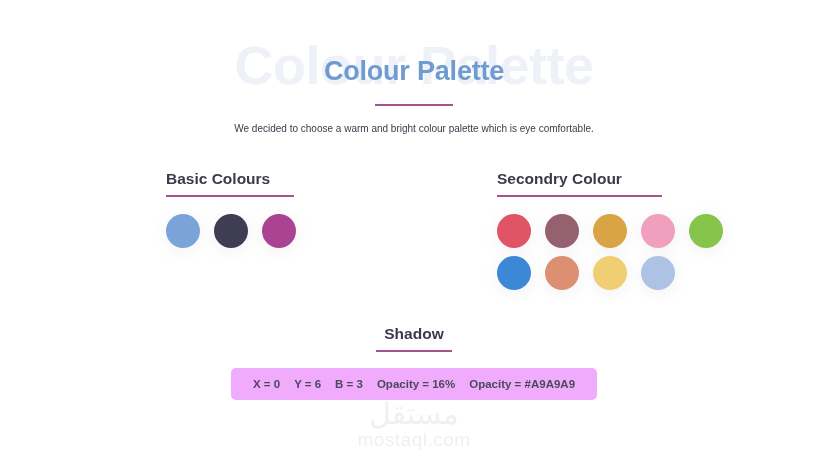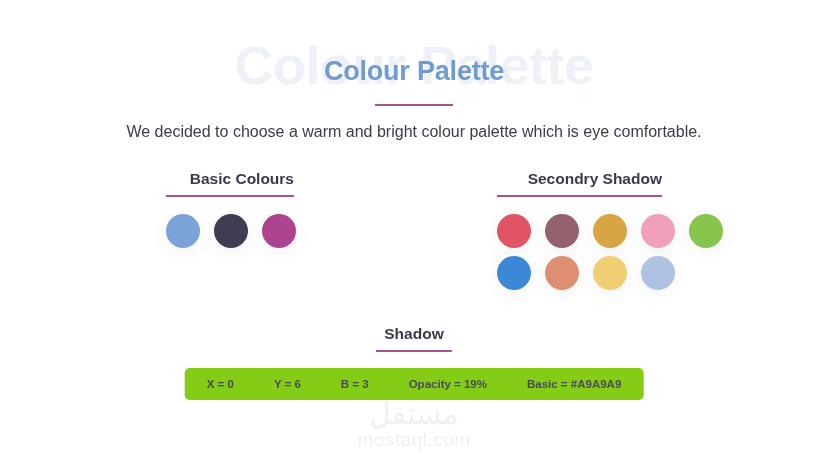--- a/index.html
+++ b/index.html
@@ -67,29 +67,28 @@
     height: 2px;
     background: #a6548f;
   }
 
   .subtitle {
     position: absolute;
     top: 123px;
     left: 0;
     width: 828px;
     text-align: center;
-    font-size: 16px;
+    font-size: 10px;
     color: #3b3b4a;
     white-space: nowrap;
   }
 
   
   .section {
     position: absolute;
-    text-align: right;
   }
 
   .section-basic   { left: 166px; top: 170px; }
   .section-secondary { left: 497px; top: 170px; }
   .section-shadow  { left: 0; top: 325px; width: 828px; text-align: center; }
 
   .section-title {
     font-size: 15.5px;
     font-weight: bold;
     color: #3a3a4c;
@@ -128,26 +127,26 @@
     flex: 0 0 auto;
     box-shadow: 0 3px 15px rgba(169,169,169,0.16);
   }
 
   
   .shadow-pill {
     position: absolute;
     top: 368px;
     left: 50%;
     transform: translateX(-50%);
-    background: #84cc16;
+    background: #f0abfc;
     border-radius: 5px;
     padding: 10px 22px;
     display: flex;
     align-items: center;
-    gap: 40px;
+    gap: 14px;
     white-space: nowrap;
   }
 
   .shadow-item {
     font-size: 11.5px;
     font-weight: bold;
     color: #4a4a5c;
     white-space: nowrap;
   }
 
@@ -193,21 +192,21 @@
     <div class="section-rule rule-basic"></div>
   </div>
 
   <div class="swatch-row row-basic">
     <div class="swatch" style="background:#7BA3D8"></div>
     <div class="swatch" style="background:#3E3D52"></div>
     <div class="swatch" style="background:#AC4391"></div>
   </div>
 
   <div class="section section-secondary">
-    <div class="section-title">Secondry Shadow</div>
+    <div class="section-title">Secondry Colour</div>
     <div class="section-rule rule-secondary"></div>
   </div>
 
   <div class="swatch-row row-secondary1">
     <div class="swatch" style="background:#E05466"></div>
     <div class="swatch" style="background:#96616E"></div>
     <div class="swatch" style="background:#D9A443"></div>
     <div class="swatch" style="background:#F0A0BD"></div>
     <div class="swatch" style="background:#86C44B"></div>
   </div>
@@ -221,22 +220,22 @@
 
   <div class="section section-shadow">
     <div class="section-title">Shadow</div>
     <div class="section-rule rule-shadow"></div>
   </div>
 
   <div class="shadow-pill">
     <span class="shadow-item">X = 0</span>
     <span class="shadow-item">Y = 6</span>
     <span class="shadow-item">B = 3</span>
-    <span class="shadow-item">Opacity = 19%</span>
-    <span class="shadow-item">Basic = #A9A9A9</span>
+    <span class="shadow-item">Opacity = 16%</span>
+    <span class="shadow-item">Opacity = #A9A9A9</span>
   </div>
 
   <div class="watermark">
     <div class="wm-ar">مستقل</div>
     <div class="wm-en">mostaql.com</div>
   </div>
 
 </div>
 
 </body></html>

